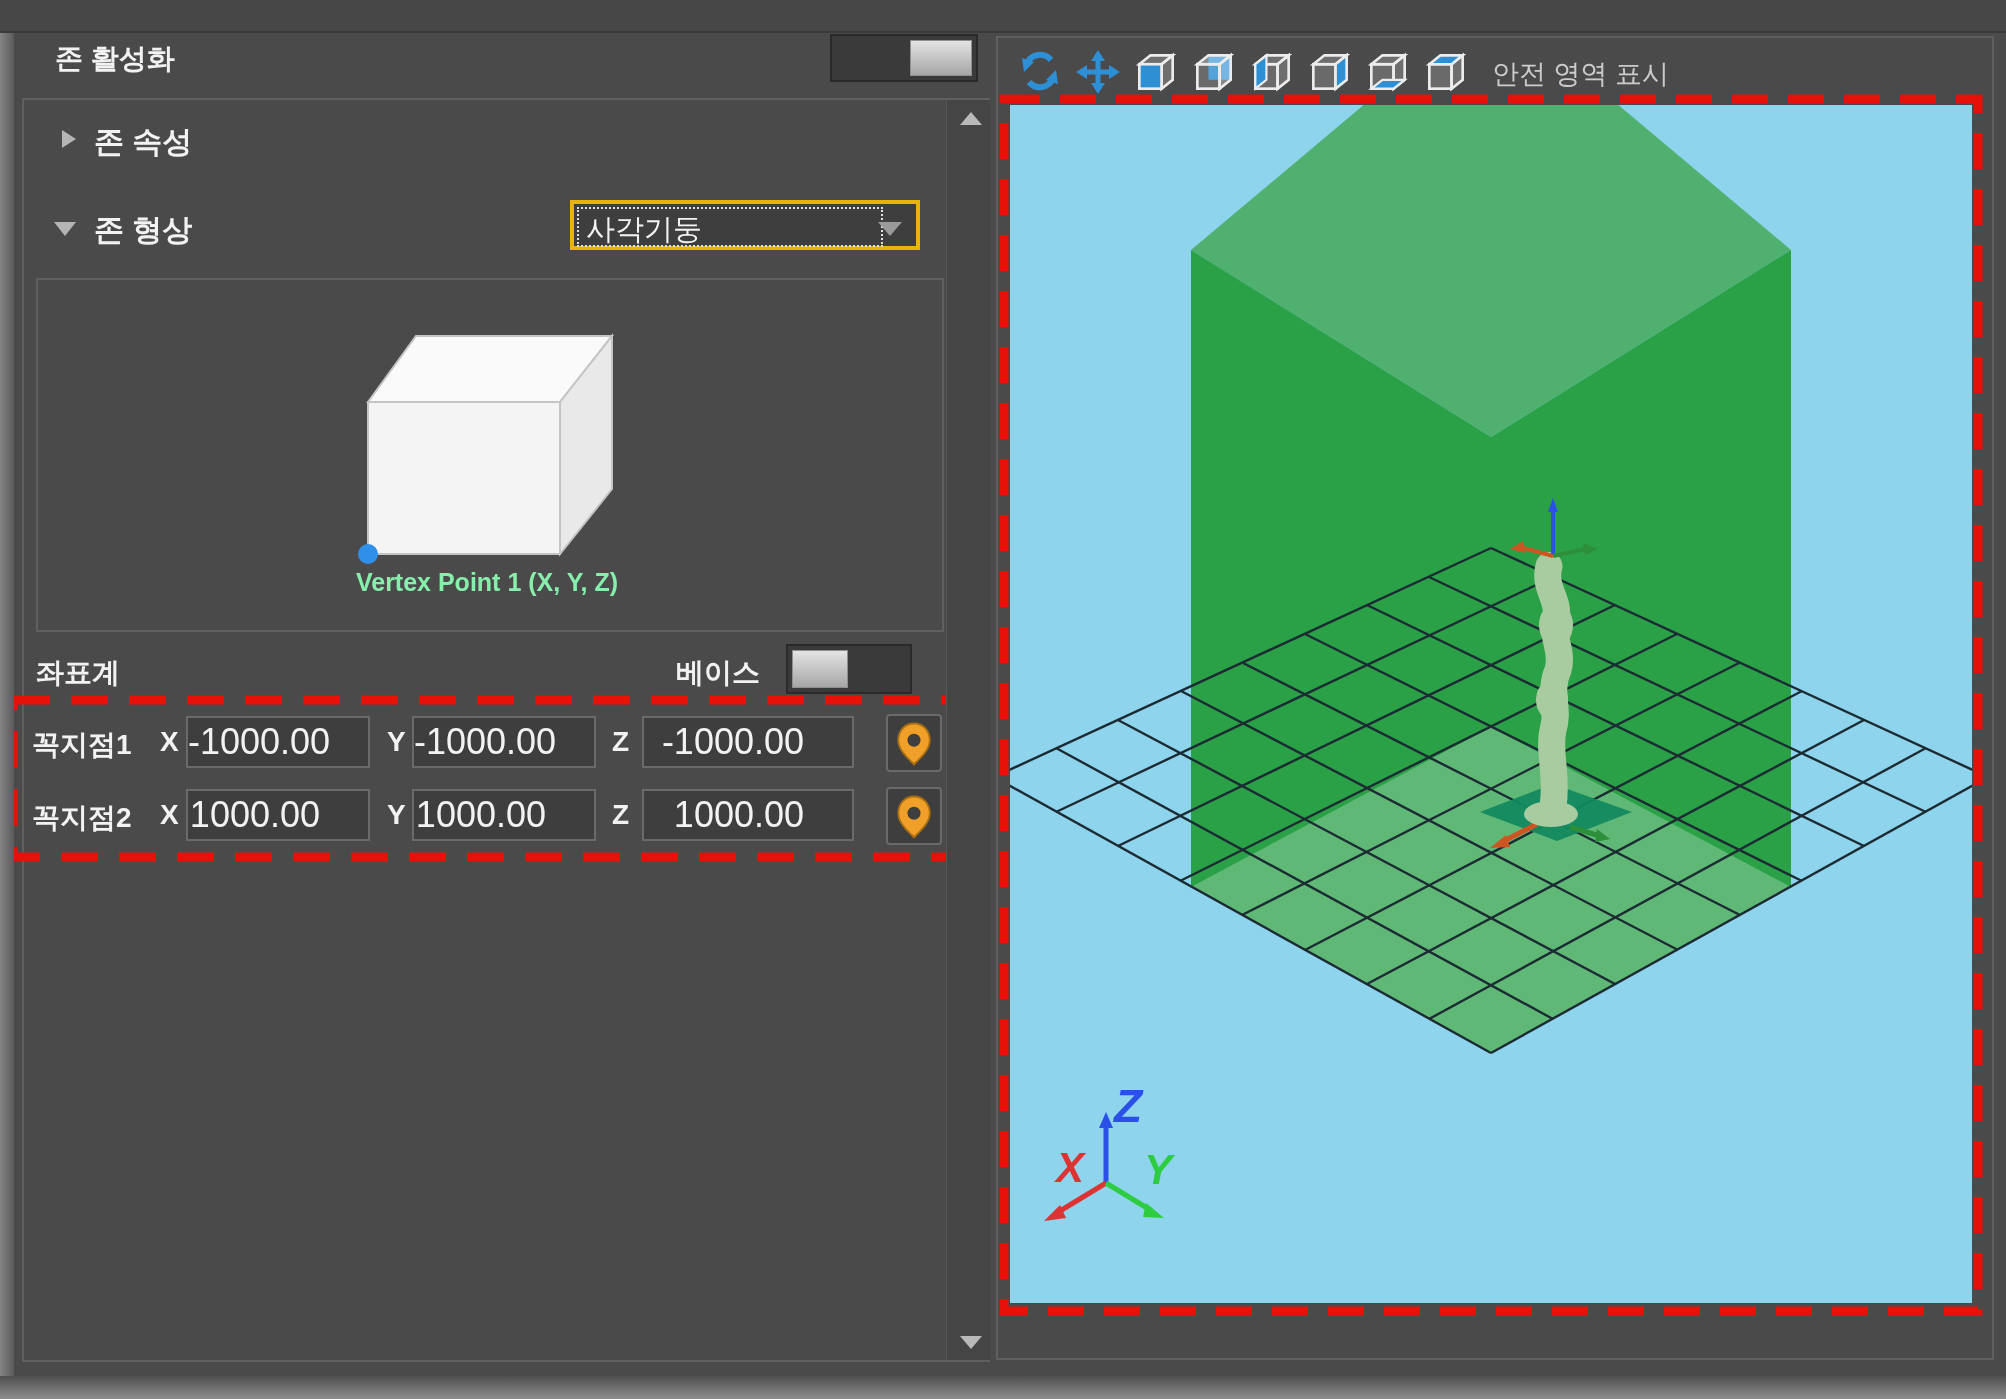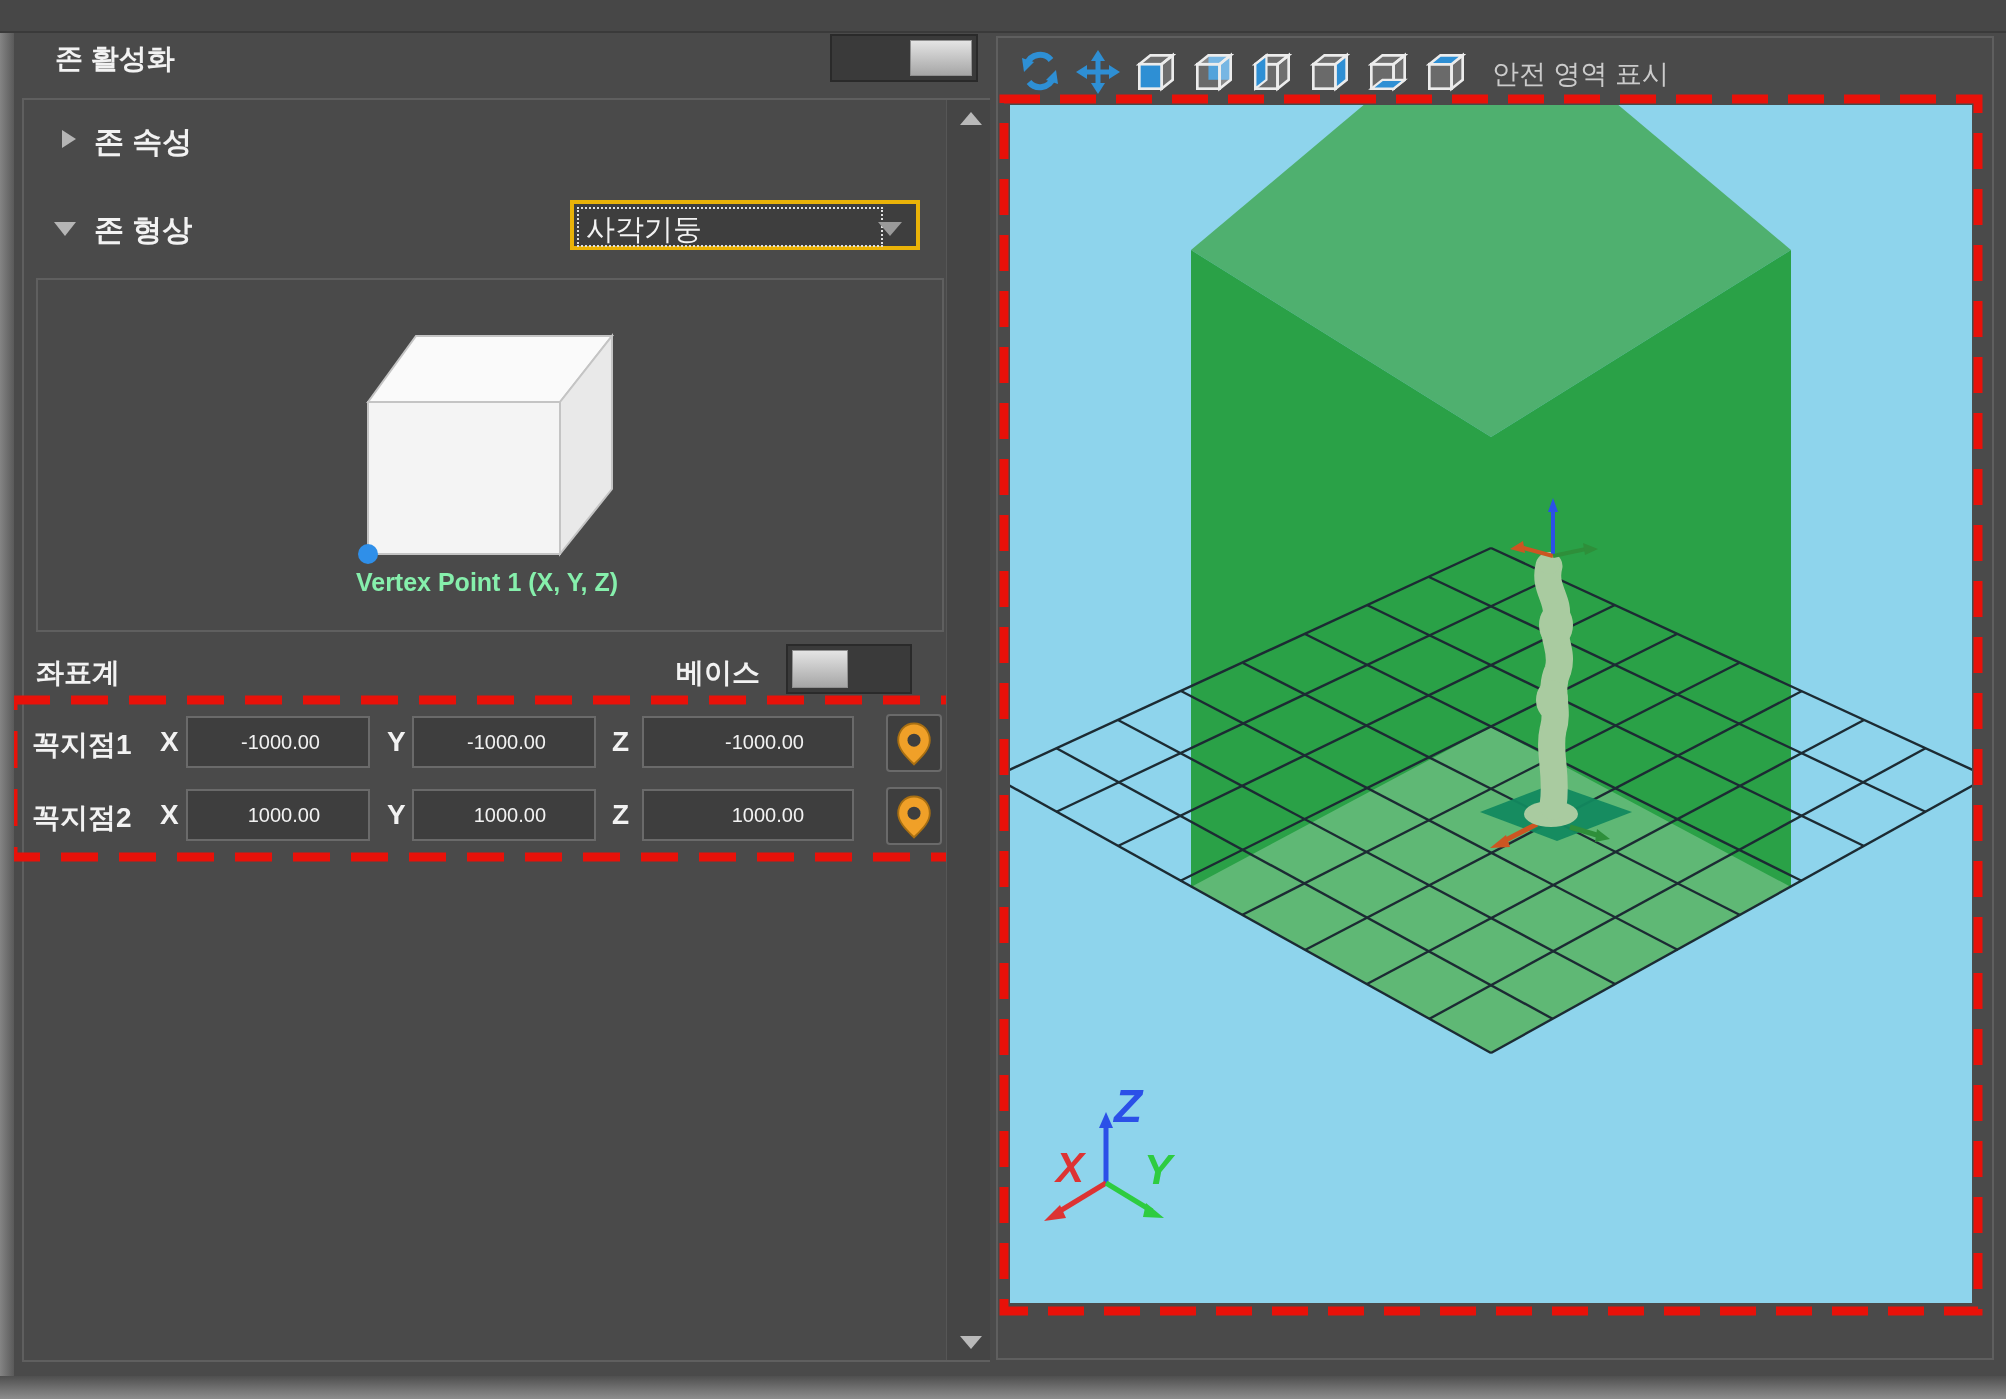--- a/index.html
+++ b/index.html
@@ -36,21 +36,21 @@
   .illus-box { left:36px; top:278px; width:908px; height:354px; border:2px solid var(--box-border); }
   .vertex-caption { left:287px; top:568px; width:400px; text-align:center; font-size:25px; font-weight:700; color:#86efac; }
   .coord-label { left:36px; top:654px; font-size:28px; font-weight:700; color:var(--text-main); }
   .base-label { left:676px; top:654px; font-size:28px; font-weight:700; color:var(--text-main); }
   .red-dash-svg { pointer-events:none; }
   .vrow { left:0; width:990px; height:58px; }
   .vrow-1 { top:714px; } .vrow-2 { top:787px; }
   .vlabel { position:absolute; left:32px; top:12px; font-size:28px; font-weight:700; color:var(--text-main); }
   .axlab { position:absolute; top:12px; font-size:28px; font-weight:700; color:var(--text-main); }
   .ax-x { left:160px; } .ax-y { left:387px; } .ax-z { left:612px; }
-  .numfield { position:absolute; top:2px; height:52px; background:var(--field-bg); border:2px solid var(--field-border); color:var(--text-main); font-size:20px; line-height:48px; text-align:right; padding-right:48px; }
+  .numfield { position:absolute; top:2px; height:52px; background:var(--field-bg); border:2px solid var(--field-border); color:var(--text-main); font-size:36px; line-height:48px; text-align:right; padding-right:48px; }
   .nf-x { left:186px; width:184px; } .nf-y { left:412px; width:184px; } .nf-z { left:642px; width:212px; }
   .pin-btn { position:absolute; left:886px; top:0px; width:56px; height:58px; background:var(--field-bg); border:2px solid var(--field-border); border-radius:4px; }
   .scrollbar { left:946px; top:100px; width:44px; height:1260px; background:#454545; border-left:1px solid #565656; }
   .scroll-up { left:960px; top:112px; width:0; height:0; border-left:11px solid transparent; border-right:11px solid transparent; border-bottom:13px solid #b9b9b9; }
   .scroll-down { left:960px; top:1336px; width:0; height:0; border-left:11px solid transparent; border-right:11px solid transparent; border-top:13px solid #b9b9b9; }
   
   .right-box { left:996px; top:36px; width:998px; height:1324px; border:2px solid var(--box-border); }
   .tool-icon { position:absolute; }
   .safety-label { left:1492px; top:56px; font-size:27px; color:#cbcbcb; }
   .scene { left:998px; top:94px; }

